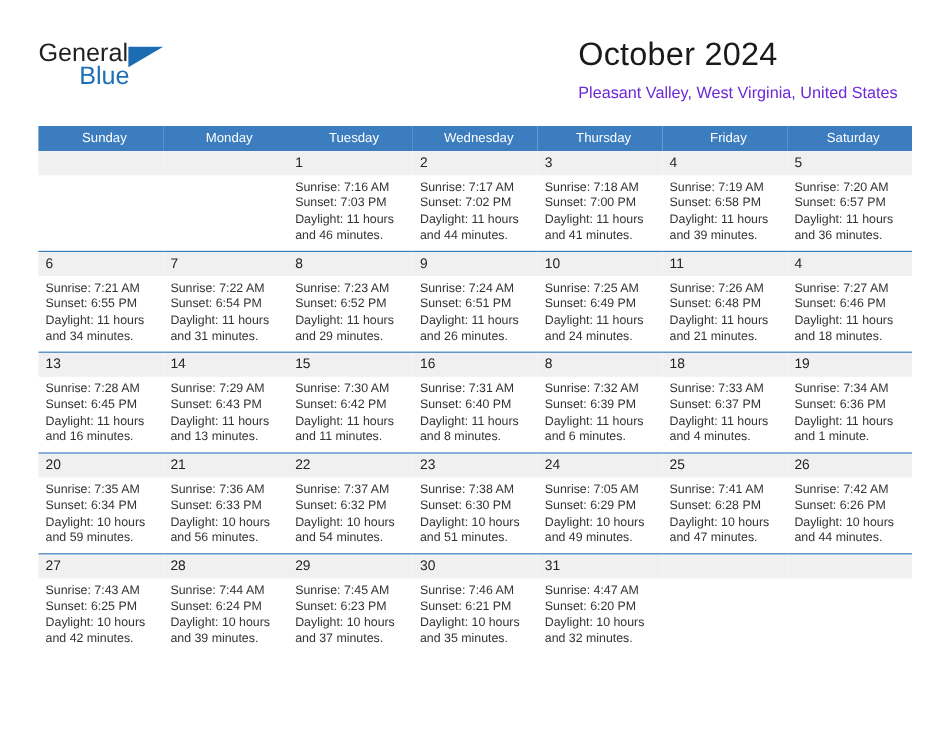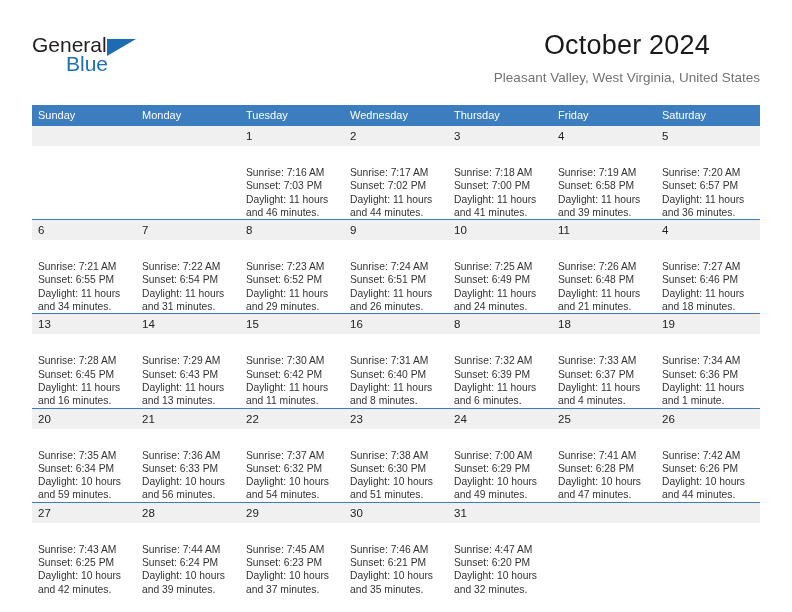--- a/index.html
+++ b/index.html
@@ -61,57 +61,57 @@
     left: 75px;
     top: 5px;
     width: 0;
     height: 0;
     border-left: 29px solid #1b6cb3;
     border-bottom: 17px solid transparent;
   }
 
   .title-block {
     position: absolute;
-    right: 0;
+    right: 12px;
     top: 0;
-    text-align: center;
+    text-align: left;
   }
   .cal-title {
     font-size: 27px;
     font-weight: normal;
     color: #1a1a1a;
     line-height: 34px;
     margin: 0;
     letter-spacing: 0.2px;
   }
   .cal-subtitle {
     font-size: 13.5px;
     font-weight: normal;
-    color: #737373;
+    color: #6d28d9;
     line-height: 20px;
     margin: 6px 0 0 0;
   }
 
   
   .calendar {
     position: absolute;
     left: 32px;
     top: 105px;
     width: 728px;
     border-collapse: collapse;
     table-layout: fixed;
   }
   .calendar col { width: 104px; }
 
   .calendar thead th {
     background: #3b7dbf;
     color: #ffffff;
     font-size: 11px;
     font-weight: normal;
-    text-align: left;
+    text-align: center;
     padding: 4px 0 4px 6px;
     height: 13px;
     line-height: 13px;
     border: none;
   }
 
   .calendar tbody td {
     vertical-align: top;
     padding: 0;
     border: none;
@@ -129,21 +129,21 @@
     font-size: 11.5px;
     color: #222222;
     line-height: 14px;
     padding: 3px 0 3px 6px;
     height: 14px;
   }
   td.empty .daynum { color: transparent; }
 
   .details {
     display: block;
-    padding: 20px 4px 0 6px;
+    padding: 4px 4px 0 6px;
     font-size: 10.3px;
     line-height: 13.3px;
     color: #333333;
   }
   .details .line { display: block; white-space: nowrap; }
 </style>
 </head>
 <body>
 
 <div class="page">
@@ -413,21 +413,21 @@
             <span class="details">
               <span class="line">Sunrise: 7:38 AM</span>
               <span class="line">Sunset: 6:30 PM</span>
               <span class="line">Daylight: 10 hours</span>
               <span class="line">and 51 minutes.</span>
             </span>
           </td>
           <td class="day-cell">
             <span class="daynum">24</span>
             <span class="details">
-              <span class="line">Sunrise: 7:00 AM</span>
+              <span class="line">Sunrise: 7:05 AM</span>
               <span class="line">Sunset: 6:29 PM</span>
               <span class="line">Daylight: 10 hours</span>
               <span class="line">and 49 minutes.</span>
             </span>
           </td>
           <td class="day-cell">
             <span class="daynum">25</span>
             <span class="details">
               <span class="line">Sunrise: 7:41 AM</span>
               <span class="line">Sunset: 6:28 PM</span>

